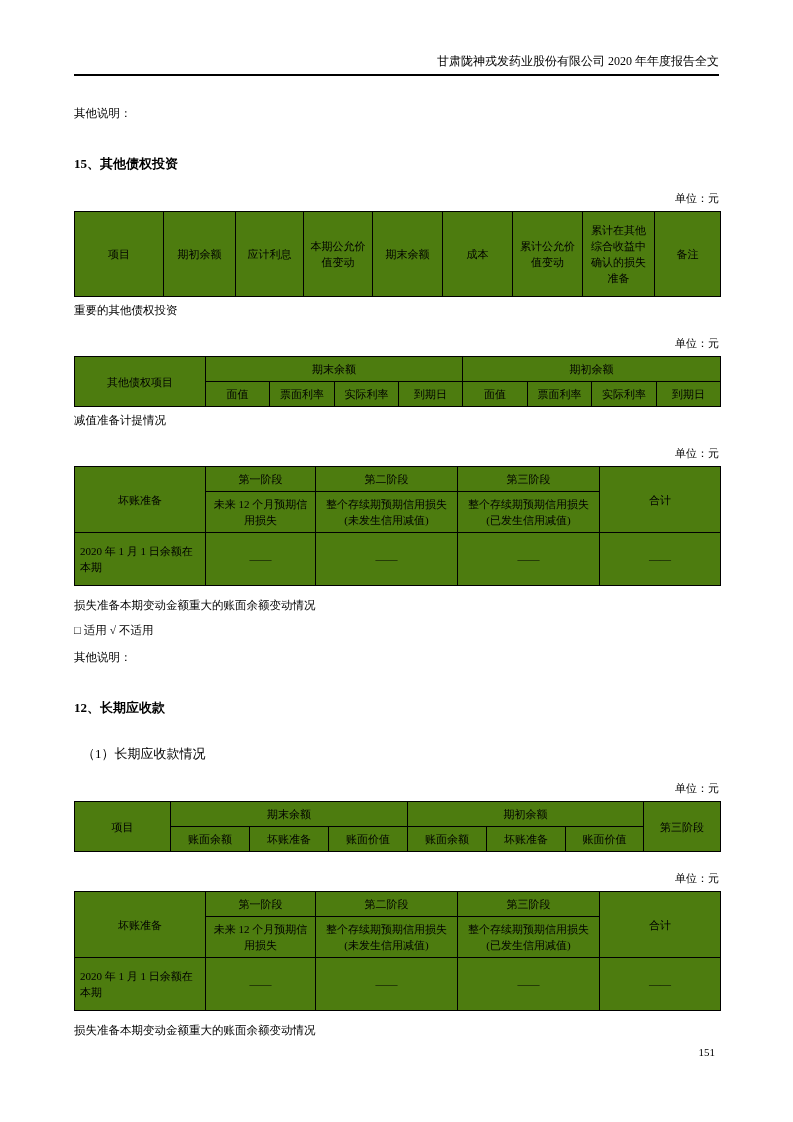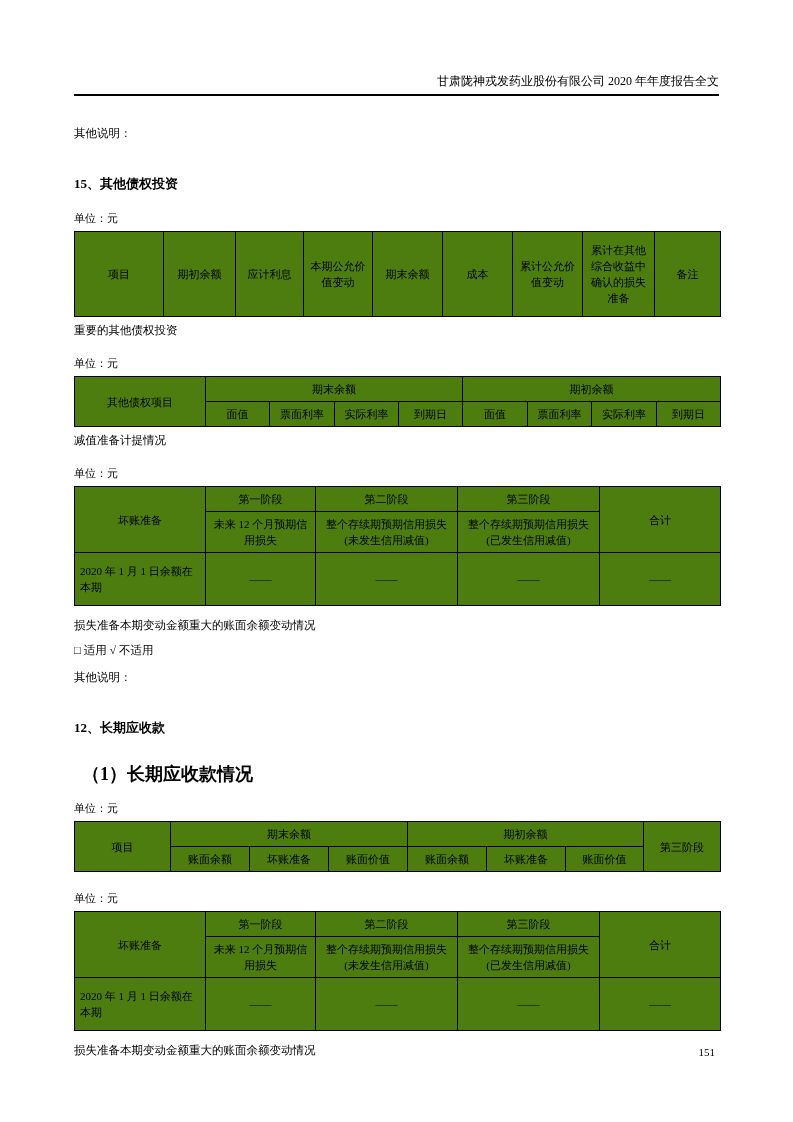--- a/index.html
+++ b/index.html
@@ -1,29 +1,29 @@
 <!DOCTYPE html>
 <html><head>
 <meta charset="utf-8">
 <style>
   html,body{margin:0;padding:0;background:#888;}
   .page{
     width:793px;height:1122px;background:#ffffff;position:relative;
     font-family:"Liberation Serif","DejaVu Serif",serif;color:#000;
     box-sizing:border-box;overflow:hidden;
   }
-  .content{padding:0 74px;box-sizing:border-box;margin-top:20px;}
+  .content{padding:0 74px;box-sizing:border-box;}
   .doc-header{
     padding-top:54px;text-align:right;font-size:12px;line-height:14px;
   }
   .header-rule{border:none;border-top:2.2px solid #000;margin:6px 0 0 0;}
   .para{font-size:11.5px;line-height:14px;margin-top:30px;}
   .h-section{font-size:13px;font-weight:bold;margin-top:36px;line-height:16px;}
-  .h-sub{font-size:18px;font-weight:bold;margin-top:30px;line-height:16px;padding-left:8px;}
-  .unit-line{font-size:11px;margin-top:20px;line-height:13px;}
+  .h-sub{font-size:13px;font-weight:normal;margin-top:30px;line-height:16px;padding-left:8px;}
+  .unit-line{font-size:11px;text-align:right;margin-top:20px;line-height:13px;}
   table{
     width:646px;border-collapse:collapse;table-layout:fixed;margin-top:6px;
     font-size:11px;
   }
   table,td{border:1px solid #000;}
   table{border:1.8px solid #000;}
   td{
     background:#4d7c0f;text-align:center;vertical-align:middle;
     padding:4px 3px;line-height:16px;word-break:break-all;
   }

